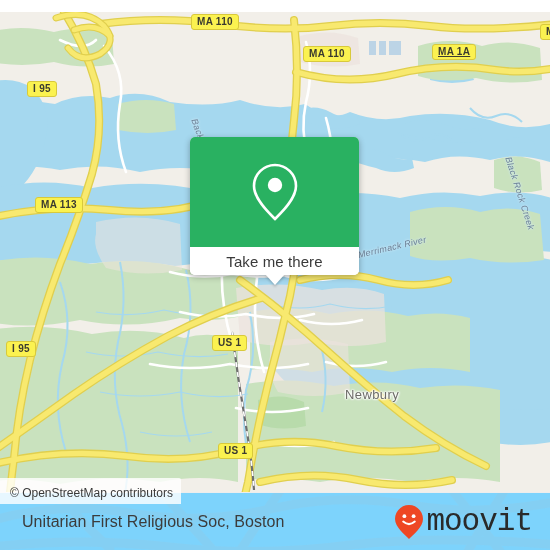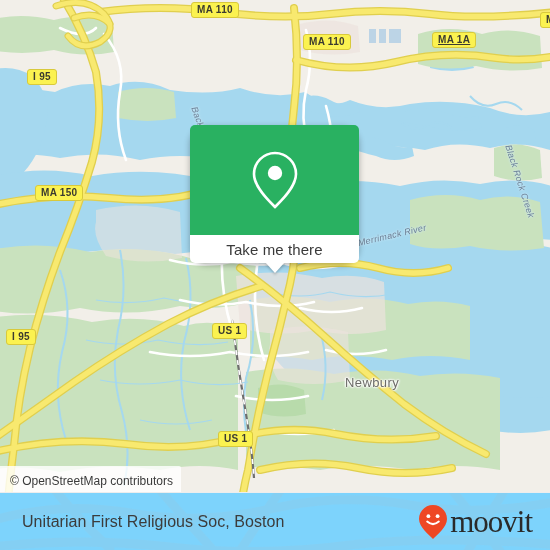--- a/index.html
+++ b/index.html
@@ -5,21 +5,21 @@
   html,body{margin:0;padding:0;}
   body{
     width:550px;height:550px;overflow:hidden;
     font-family:"Liberation Sans", sans-serif;
     background:#ffffff;
   }
   #root{position:relative;width:550px;height:550px;overflow:hidden;}
 
   
   .map{
-    position:absolute;left:0;top:0;width:550px;height:492px;
+    position:absolute;left:0;top:12px;width:550px;height:492px;
     background:#fde047;overflow:hidden;
   }
   .layer{position:absolute;left:0;top:0;width:550px;height:492px;}
   svg.layer{display:block;}
 
   
   .shield{
     position:absolute;
     background:#fbf250;
     border:1px solid #d8c93c;
@@ -45,21 +45,21 @@
     font-size:13px;color:#6b6b66;letter-spacing:.4px;
   }
   .water-label{
     font-size:9px;color:#6b7f95;font-style:italic;letter-spacing:.3px;
     text-shadow:0 0 2px #cfe9f6,0 0 3px #cfe9f6;
   }
 
   
   .card{
     position:absolute;left:190px;top:125px;width:169px;
-    border-radius:17px;
+    border-radius:5px;
     background:#ffffff;
     box-shadow:0 2px 6px rgba(0,0,0,.30);
     overflow:visible;
     z-index:40;
   }
   .card-top{
     height:110px;
     background:#29b161;
     border-radius:5px 5px 0 0;
     display:flex;align-items:center;justify-content:center;
@@ -105,21 +105,21 @@
     position:absolute;left:22px;top:0;height:58px;
     display:flex;align-items:center;
     font-size:16px;color:#3c3c3c;letter-spacing:.05px;
   }
   .bb-logo{
     position:absolute;right:18px;top:0;height:58px;
     display:flex;align-items:center;gap:1px;
   }
   .moovit-word{
     font-size:31px;color:#2a2a2a;letter-spacing:-1px;
-    font-family:Liberation Serif, serif;font-weight:500;
+    font-family:Liberation Mono, monospace;font-weight:500;
     line-height:31px;margin-left:1px;margin-top:-2px;
   }
 </style>
 </head>
 <body>
 
 <div id="root">
 
   <div class="map">
 
@@ -281,21 +281,21 @@
           <rect x="389" y="29" width="12" height="14"></rect>
         </g>
       </g>
     </svg>
 
     <div class="shield" style="left:191px;top:2px;">MA 110</div>
     <div class="shield" style="left:303px;top:34px;">MA 110</div>
     <div class="shield" style="left:432px;top:32px;text-decoration:underline;">MA 1A</div>
     <div class="shield" style="left:540px;top:12px;">MA</div>
     <div class="shield" style="left:27px;top:69px;">I 95</div>
-    <div class="shield" style="left:35px;top:185px;">MA 150</div>
+    <div class="shield" style="left:35px;top:185px;">MA 113</div>
     <div class="shield" style="left:6px;top:329px;">I 95</div>
     <div class="shield" style="left:212px;top:323px;">US 1</div>
     <div class="shield" style="left:218px;top:431px;">US 1</div>
 
     <div class="maplabel place" style="left:308px;top:375px;margin-left:37px;">Newbury</div>
 
     <div class="maplabel water-label" style="left:358px;top:238px;transform:rotate(-13deg);transform-origin:left center;">Merrimack River</div>
 
     <div class="maplabel water-label" style="left:508px;top:140px;transform:rotate(72deg);transform-origin:left center;">Black Rock Creek</div>
 

